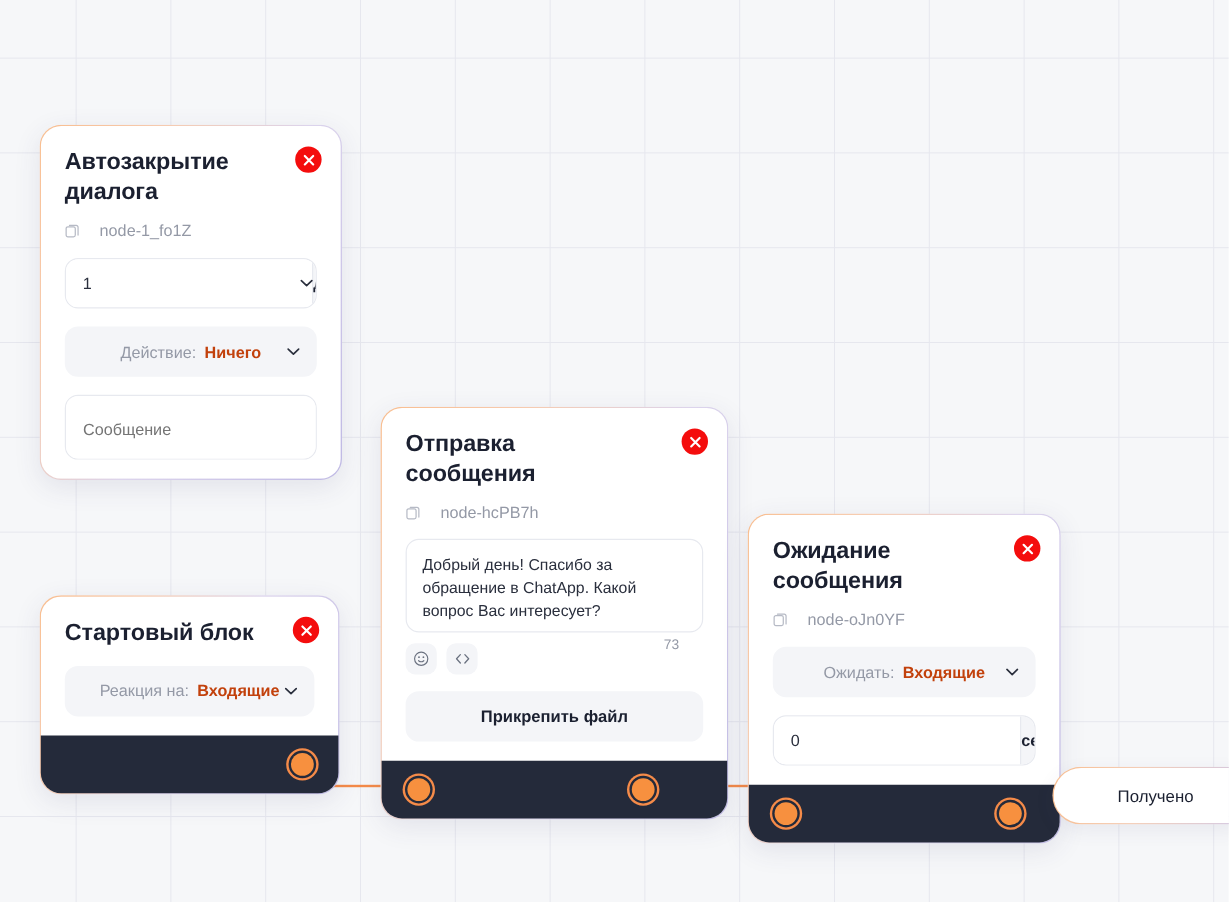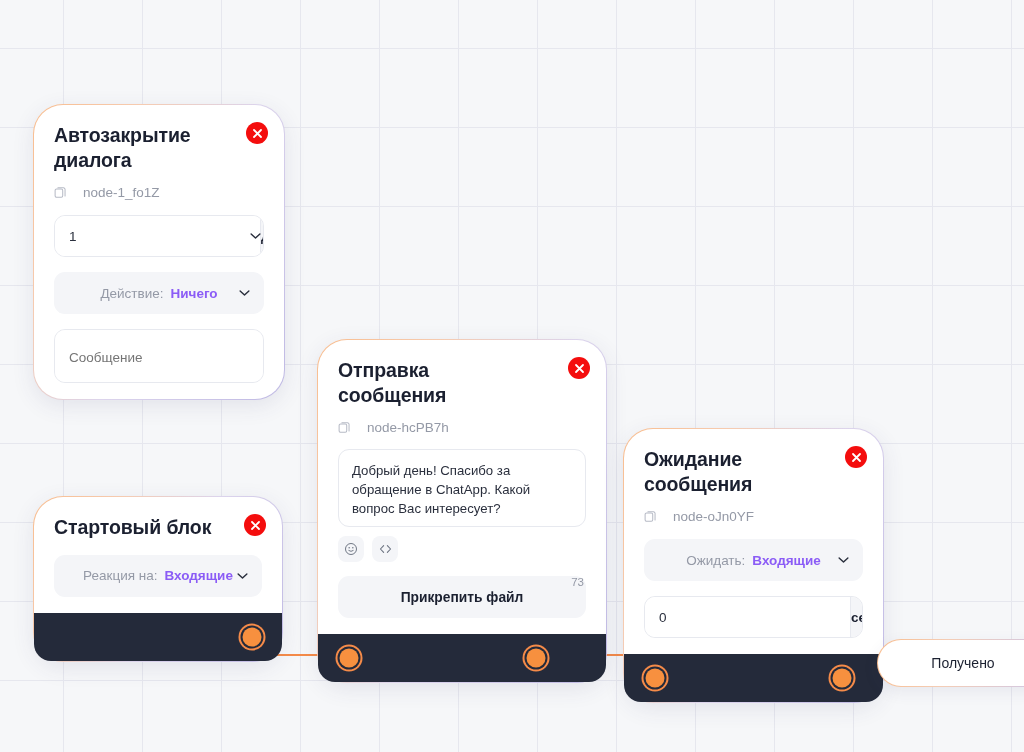--- a/index.html
+++ b/index.html
@@ -27,21 +27,21 @@
   .edge {
     position: absolute;
     height: 2px;
     background: #f58b49;
     z-index: 2;
   }
 
   
   .node {
     position: absolute;
-    border-radius: 30px;
+    border-radius: 18px;
     background: #ffffff;
     z-index: 5;
     box-shadow: 0 6px 22px rgba(60, 60, 110, 0.10);
     border: 1.6px solid transparent;
     background-image:
       linear-gradient(#ffffff, #ffffff),
       linear-gradient(118deg, #f9bd8e 0%, #f6cbb0 26%, #dcd4ec 55%, #bfb9e4 100%);
     background-origin: border-box;
     background-clip: padding-box, border-box;
     overflow: visible;
@@ -130,21 +130,21 @@
     background: #f4f5f8;
     display: flex;
     align-items: center;
     justify-content: center;
     gap: 7px;
     position: relative;
     cursor: pointer;
     font-size: 13.5px;
   }
   .pill .lbl { color: #9499a6; }
-  .pill .val { color: #8b5cf6; font-weight: bold; }
+  .pill .val { color: #c2410c; font-weight: bold; }
   .pill .chev { position: absolute; right: 14px; top: 50%; transform: translateY(-50%); }
 
   .textarea {
     margin-top: 15px;
     height: 54px;
     border: 1px solid #e7e9ef;
     border-radius: 11px;
     padding: 20px 14px;
     font-size: 13.5px;
     color: #9499a6;
@@ -183,25 +183,24 @@
     background: #f4f5f8;
     display: flex;
     align-items: center;
     justify-content: center;
     cursor: pointer;
     border: none;
     padding: 0;
   }
   .counter {
     position: absolute;
-    right: 2px;
+    right: 20px;
     top: -4px;
     font-size: 11.5px;
     color: #9499a6;
-    margin-top: 44px;
   }
 
   .attach-btn {
     margin-top: 14px;
     height: 42px;
     border-radius: 11px;
     background: #f4f5f8;
     border: none;
     width: 100%;
     font-family: inherit;

